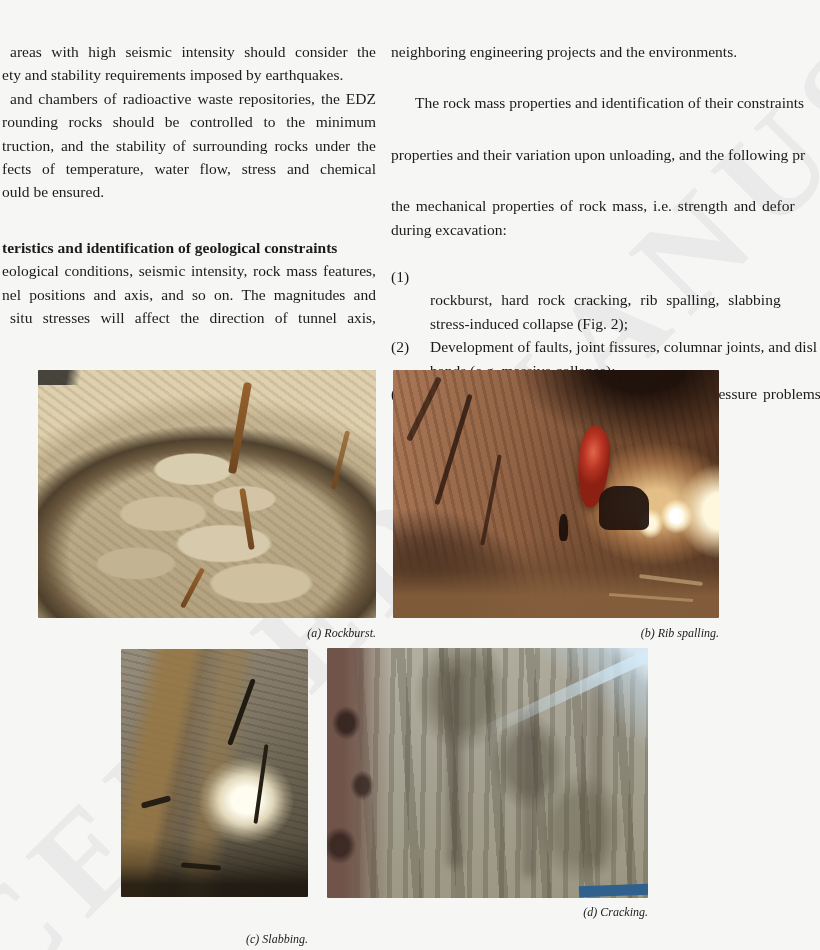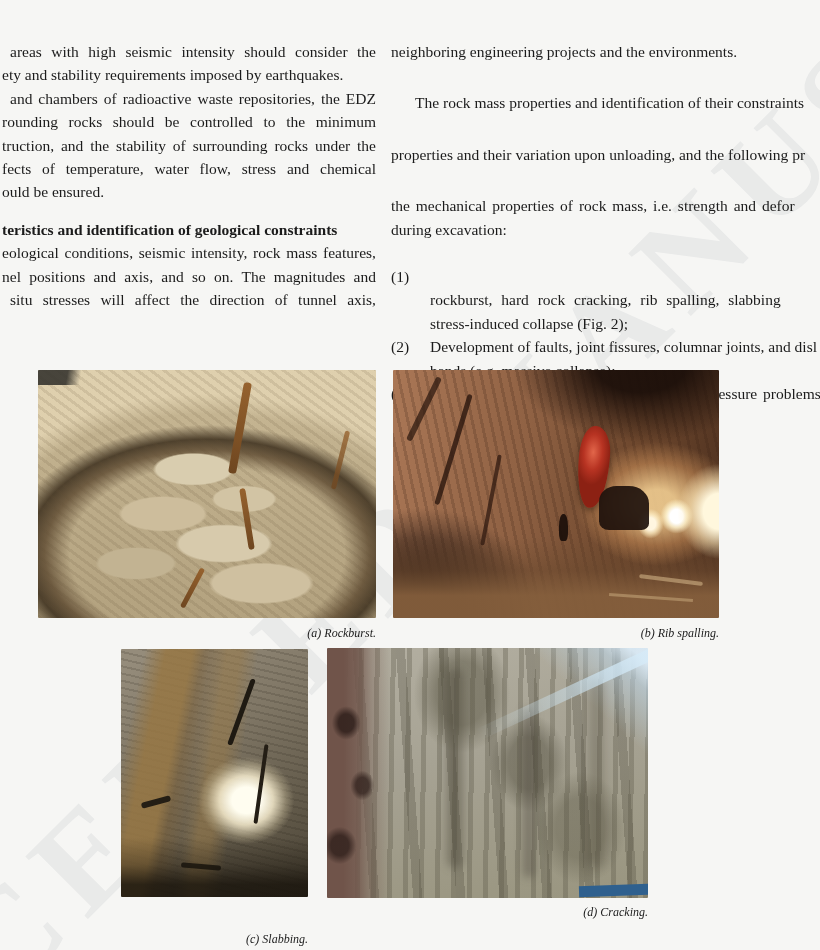--- a/index.html
+++ b/index.html
@@ -23,21 +23,21 @@
   .col-left  { left: 2px;   width: 374px; }
   .col-right { left: 391px; width: 430px; }
   .ln { height: 23.4px; }
   .jl { text-align: justify; text-align-last: justify; }
   .end { text-align: left; text-align-last: left; }
   .cut { white-space: nowrap; overflow: visible; margin-top: 28px; }
   .pl8 { padding-left: 8px; }
   .ind { text-indent: 24px; }
   .ws1 { word-spacing: 2px; }
   .ws3 { word-spacing: 5px; font-family: Liberation Serif, serif; }
-  .heading { font-weight: bold; margin-top: 14px; }
+  .heading { font-weight: bold; margin-top: 32px; }
   .list { margin-top: 24px; }
   .li { position: relative; padding-left: 39px; }
   .marker { position: absolute; left: 0; top: 0; }
   .figure { position: absolute; left: 0; top: 0; width: 820px; height: 950px; z-index: 1; }
   .photo { position: absolute; overflow: hidden; border-radius: 1px; }
   .caption { position: absolute; text-align: right; font-size: 12px; line-height: 18px; font-style: italic; }
   .cap-a { left: 38px;  top: 624px; width: 338px; }
   .cap-b { left: 393px; top: 624px; width: 326px; }
   .cap-c { left: 121px; top: 930px; width: 187px; }
   .cap-d { left: 327px; top: 903px; width: 321px; }

